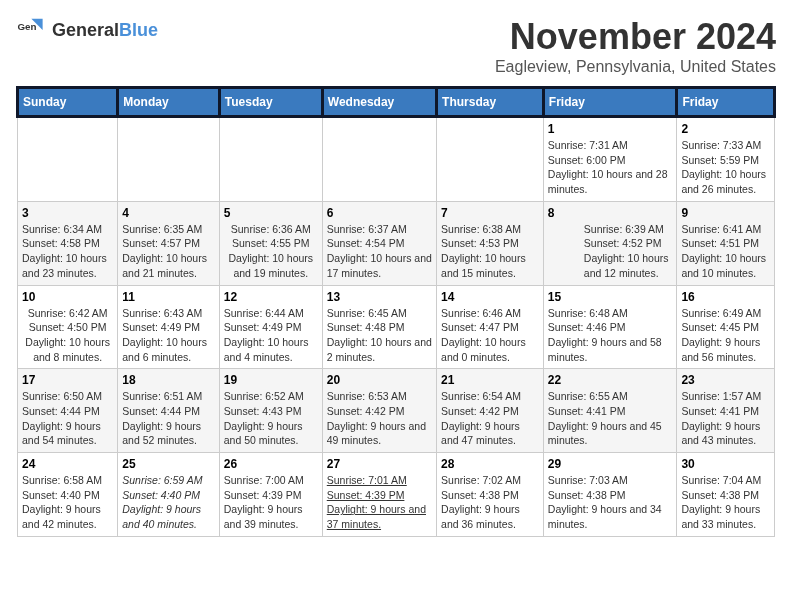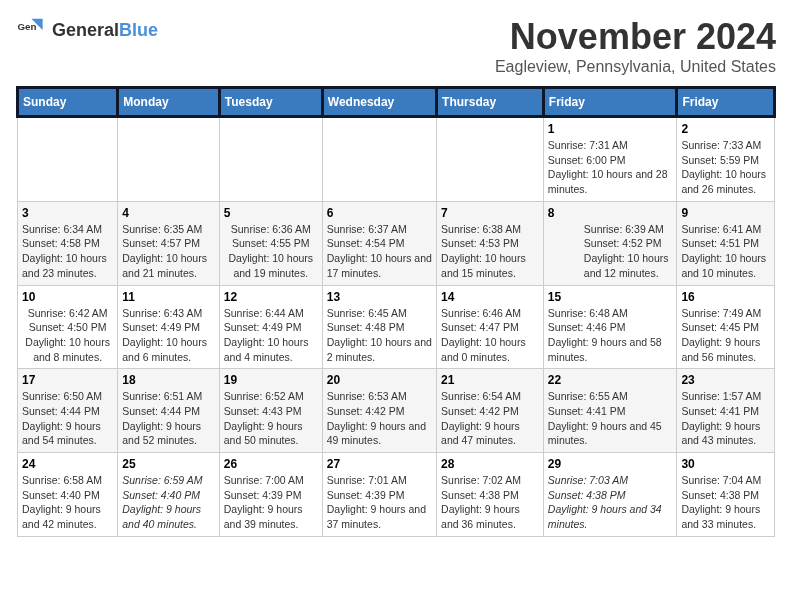--- a/index.html
+++ b/index.html
@@ -214,21 +214,21 @@
 Daylight: 10 hours and 0 minutes.</div>
         </td>
         <td>
           <span class="day-number">15</span>
           <div class="day-info" style="white-space: pre-line;">Sunrise: 6:48 AM
 Sunset: 4:46 PM
 Daylight: 9 hours and 58 minutes.</div>
         </td>
         <td>
           <span class="day-number">16</span>
-          <div class="day-info" style="white-space: pre-line;">Sunrise: 7:49 AM
+          <div class="day-info" style="white-space: pre-line;">Sunrise: 6:49 AM
 Sunset: 4:45 PM
 Daylight: 9 hours and 56 minutes.</div>
         </td>
       </tr>
       <tr>
         <td>
           <span class="day-number">17</span>
           <div class="day-info" style="white-space: pre-line;">Sunrise: 6:50 AM
 Sunset: 4:44 PM
 Daylight: 9 hours and 54 minutes.</div>
@@ -284,33 +284,33 @@
 Daylight: 9 hours and 40 minutes.</div>
         </td>
         <td>
           <span class="day-number">26</span>
           <div class="day-info" style="white-space: pre-line;">Sunrise: 7:00 AM
 Sunset: 4:39 PM
 Daylight: 9 hours and 39 minutes.</div>
         </td>
         <td>
           <span class="day-number">27</span>
-          <div class="day-info" style="white-space: pre-line;">Sunrise: 7:01 AM
+          <div class="day-info" style="white-space: pre-line; text-decoration: underline;">Sunrise: 7:01 AM
 Sunset: 4:39 PM
 Daylight: 9 hours and 37 minutes.</div>
         </td>
         <td>
           <span class="day-number">28</span>
           <div class="day-info" style="white-space: pre-line;">Sunrise: 7:02 AM
 Sunset: 4:38 PM
 Daylight: 9 hours and 36 minutes.</div>
         </td>
         <td>
           <span class="day-number">29</span>
-          <div class="day-info" style="white-space: pre-line; font-style: italic;">Sunrise: 7:03 AM
+          <div class="day-info" style="white-space: pre-line;">Sunrise: 7:03 AM
 Sunset: 4:38 PM
 Daylight: 9 hours and 34 minutes.</div>
         </td>
         <td>
           <span class="day-number">30</span>
           <div class="day-info" style="white-space: pre-line;">Sunrise: 7:04 AM
 Sunset: 4:38 PM
 Daylight: 9 hours and 33 minutes.</div>
         </td>
       </tr>

